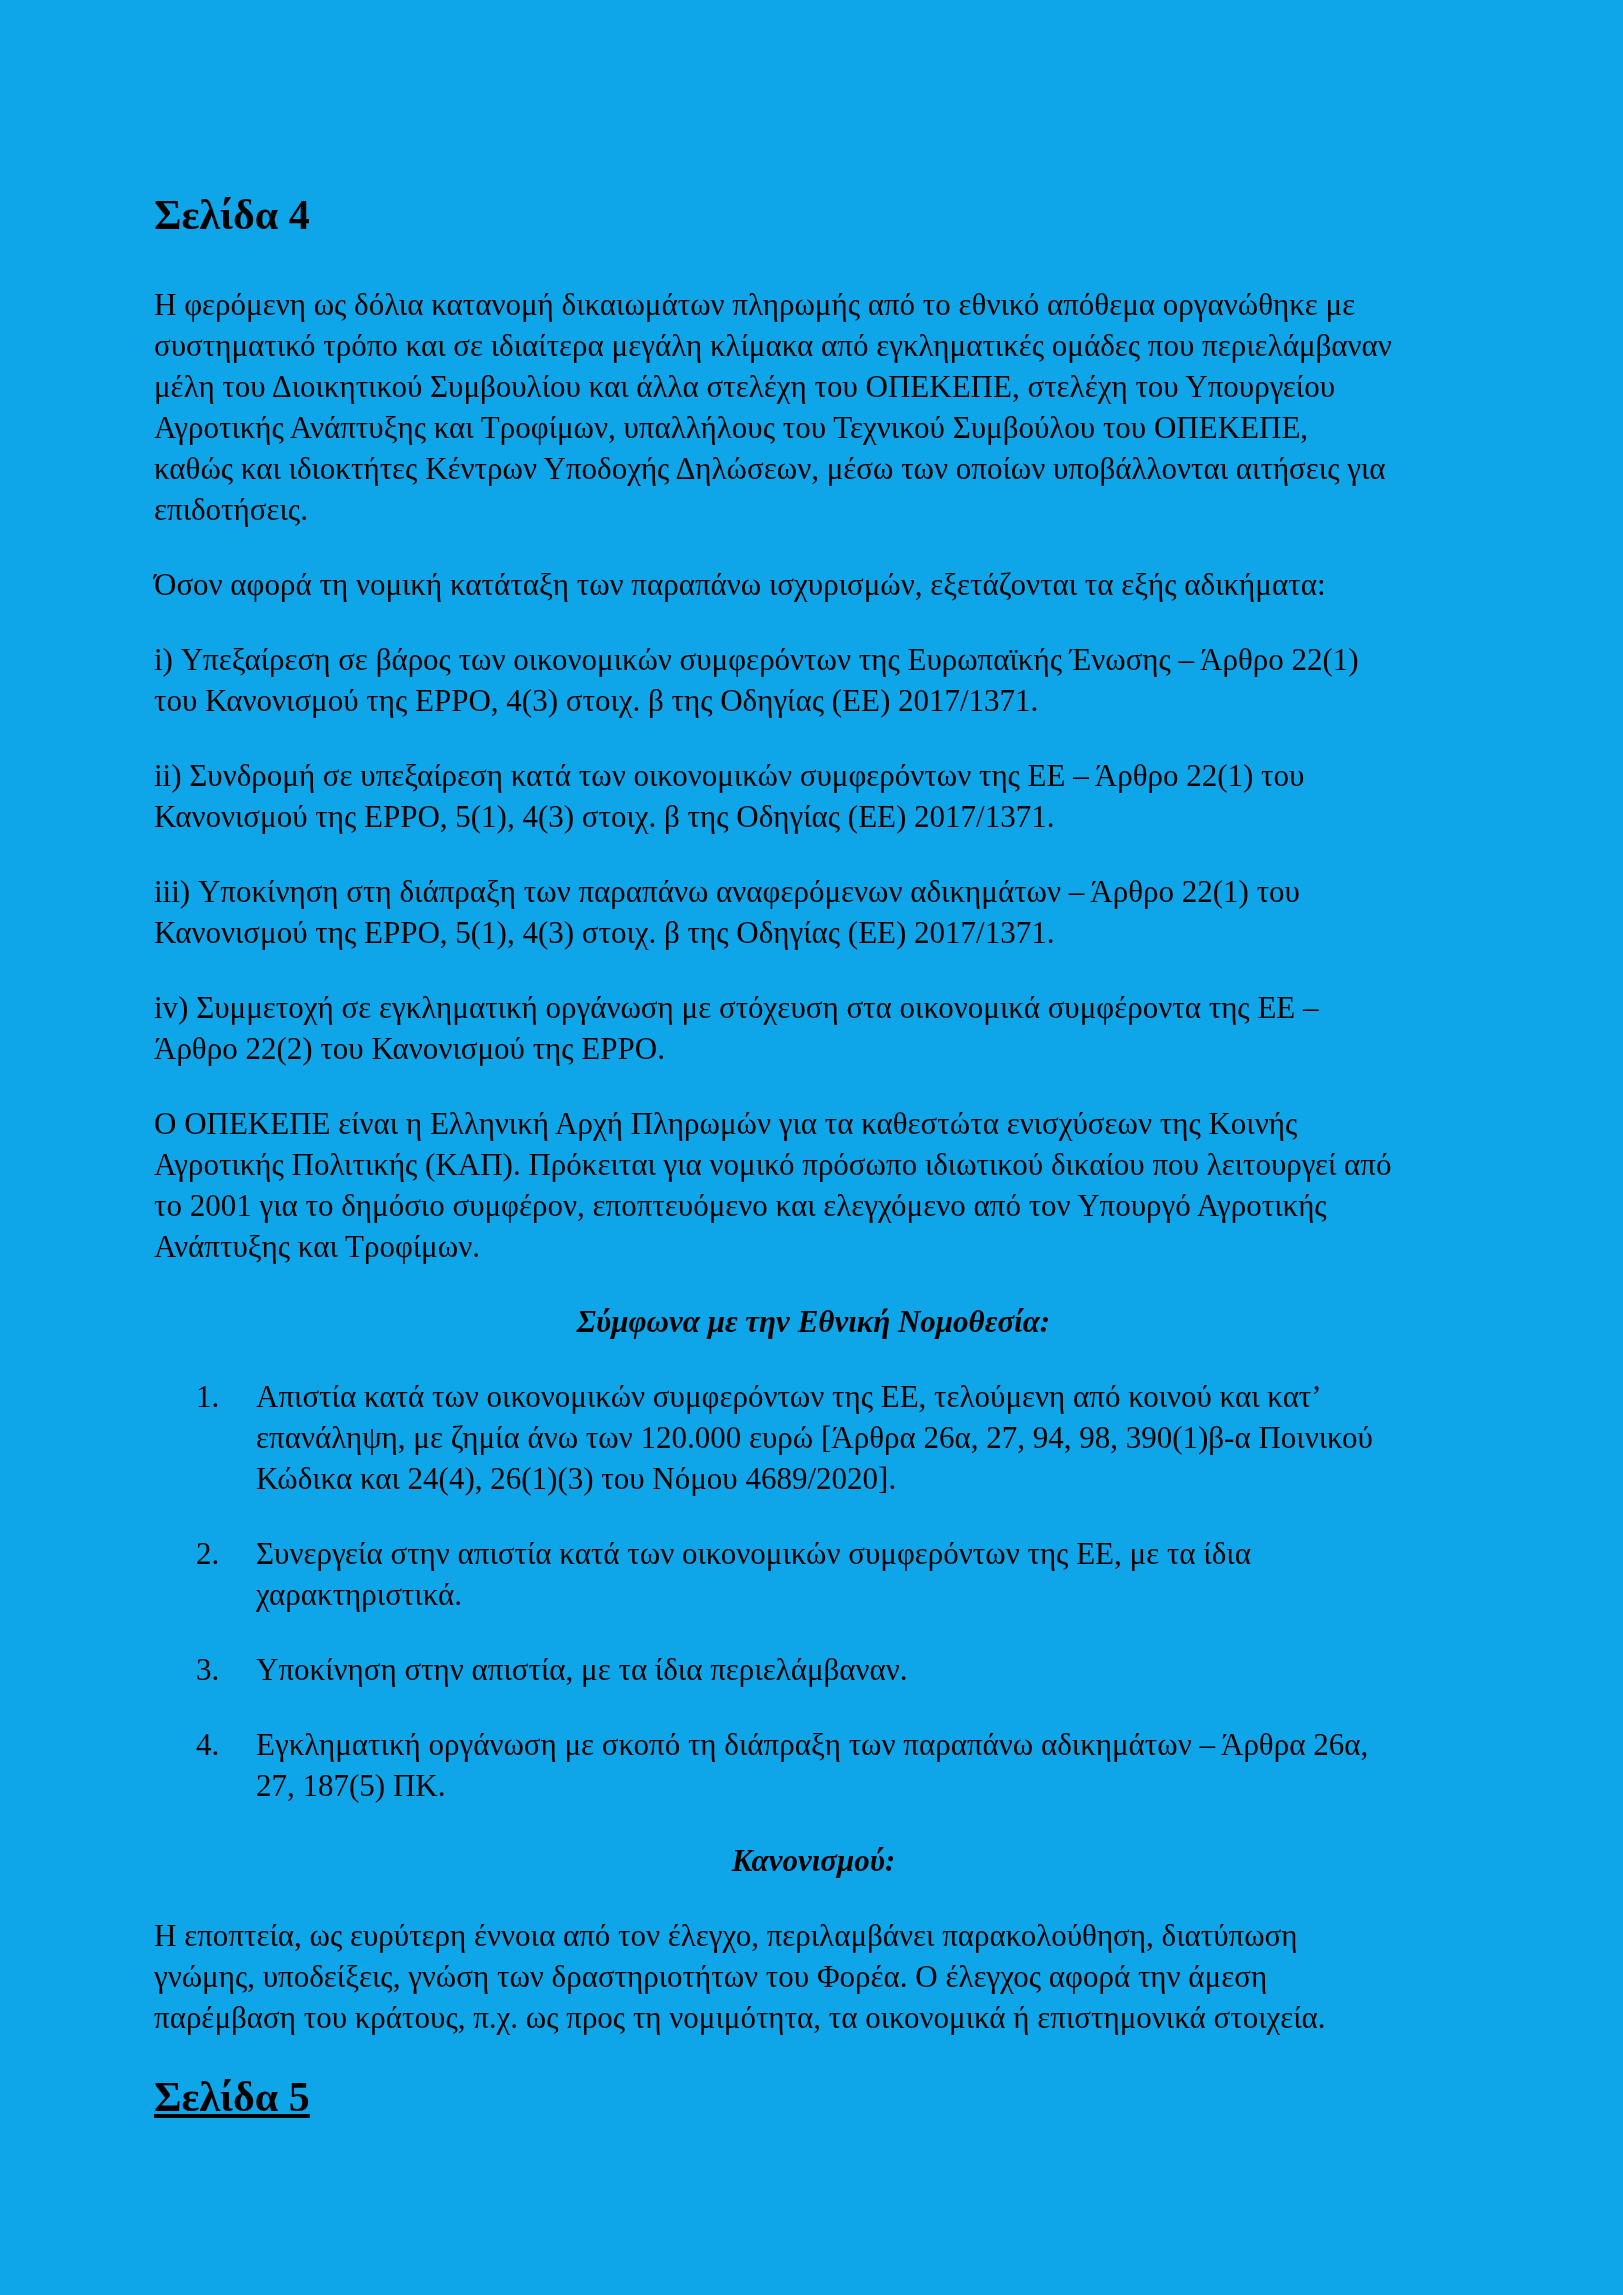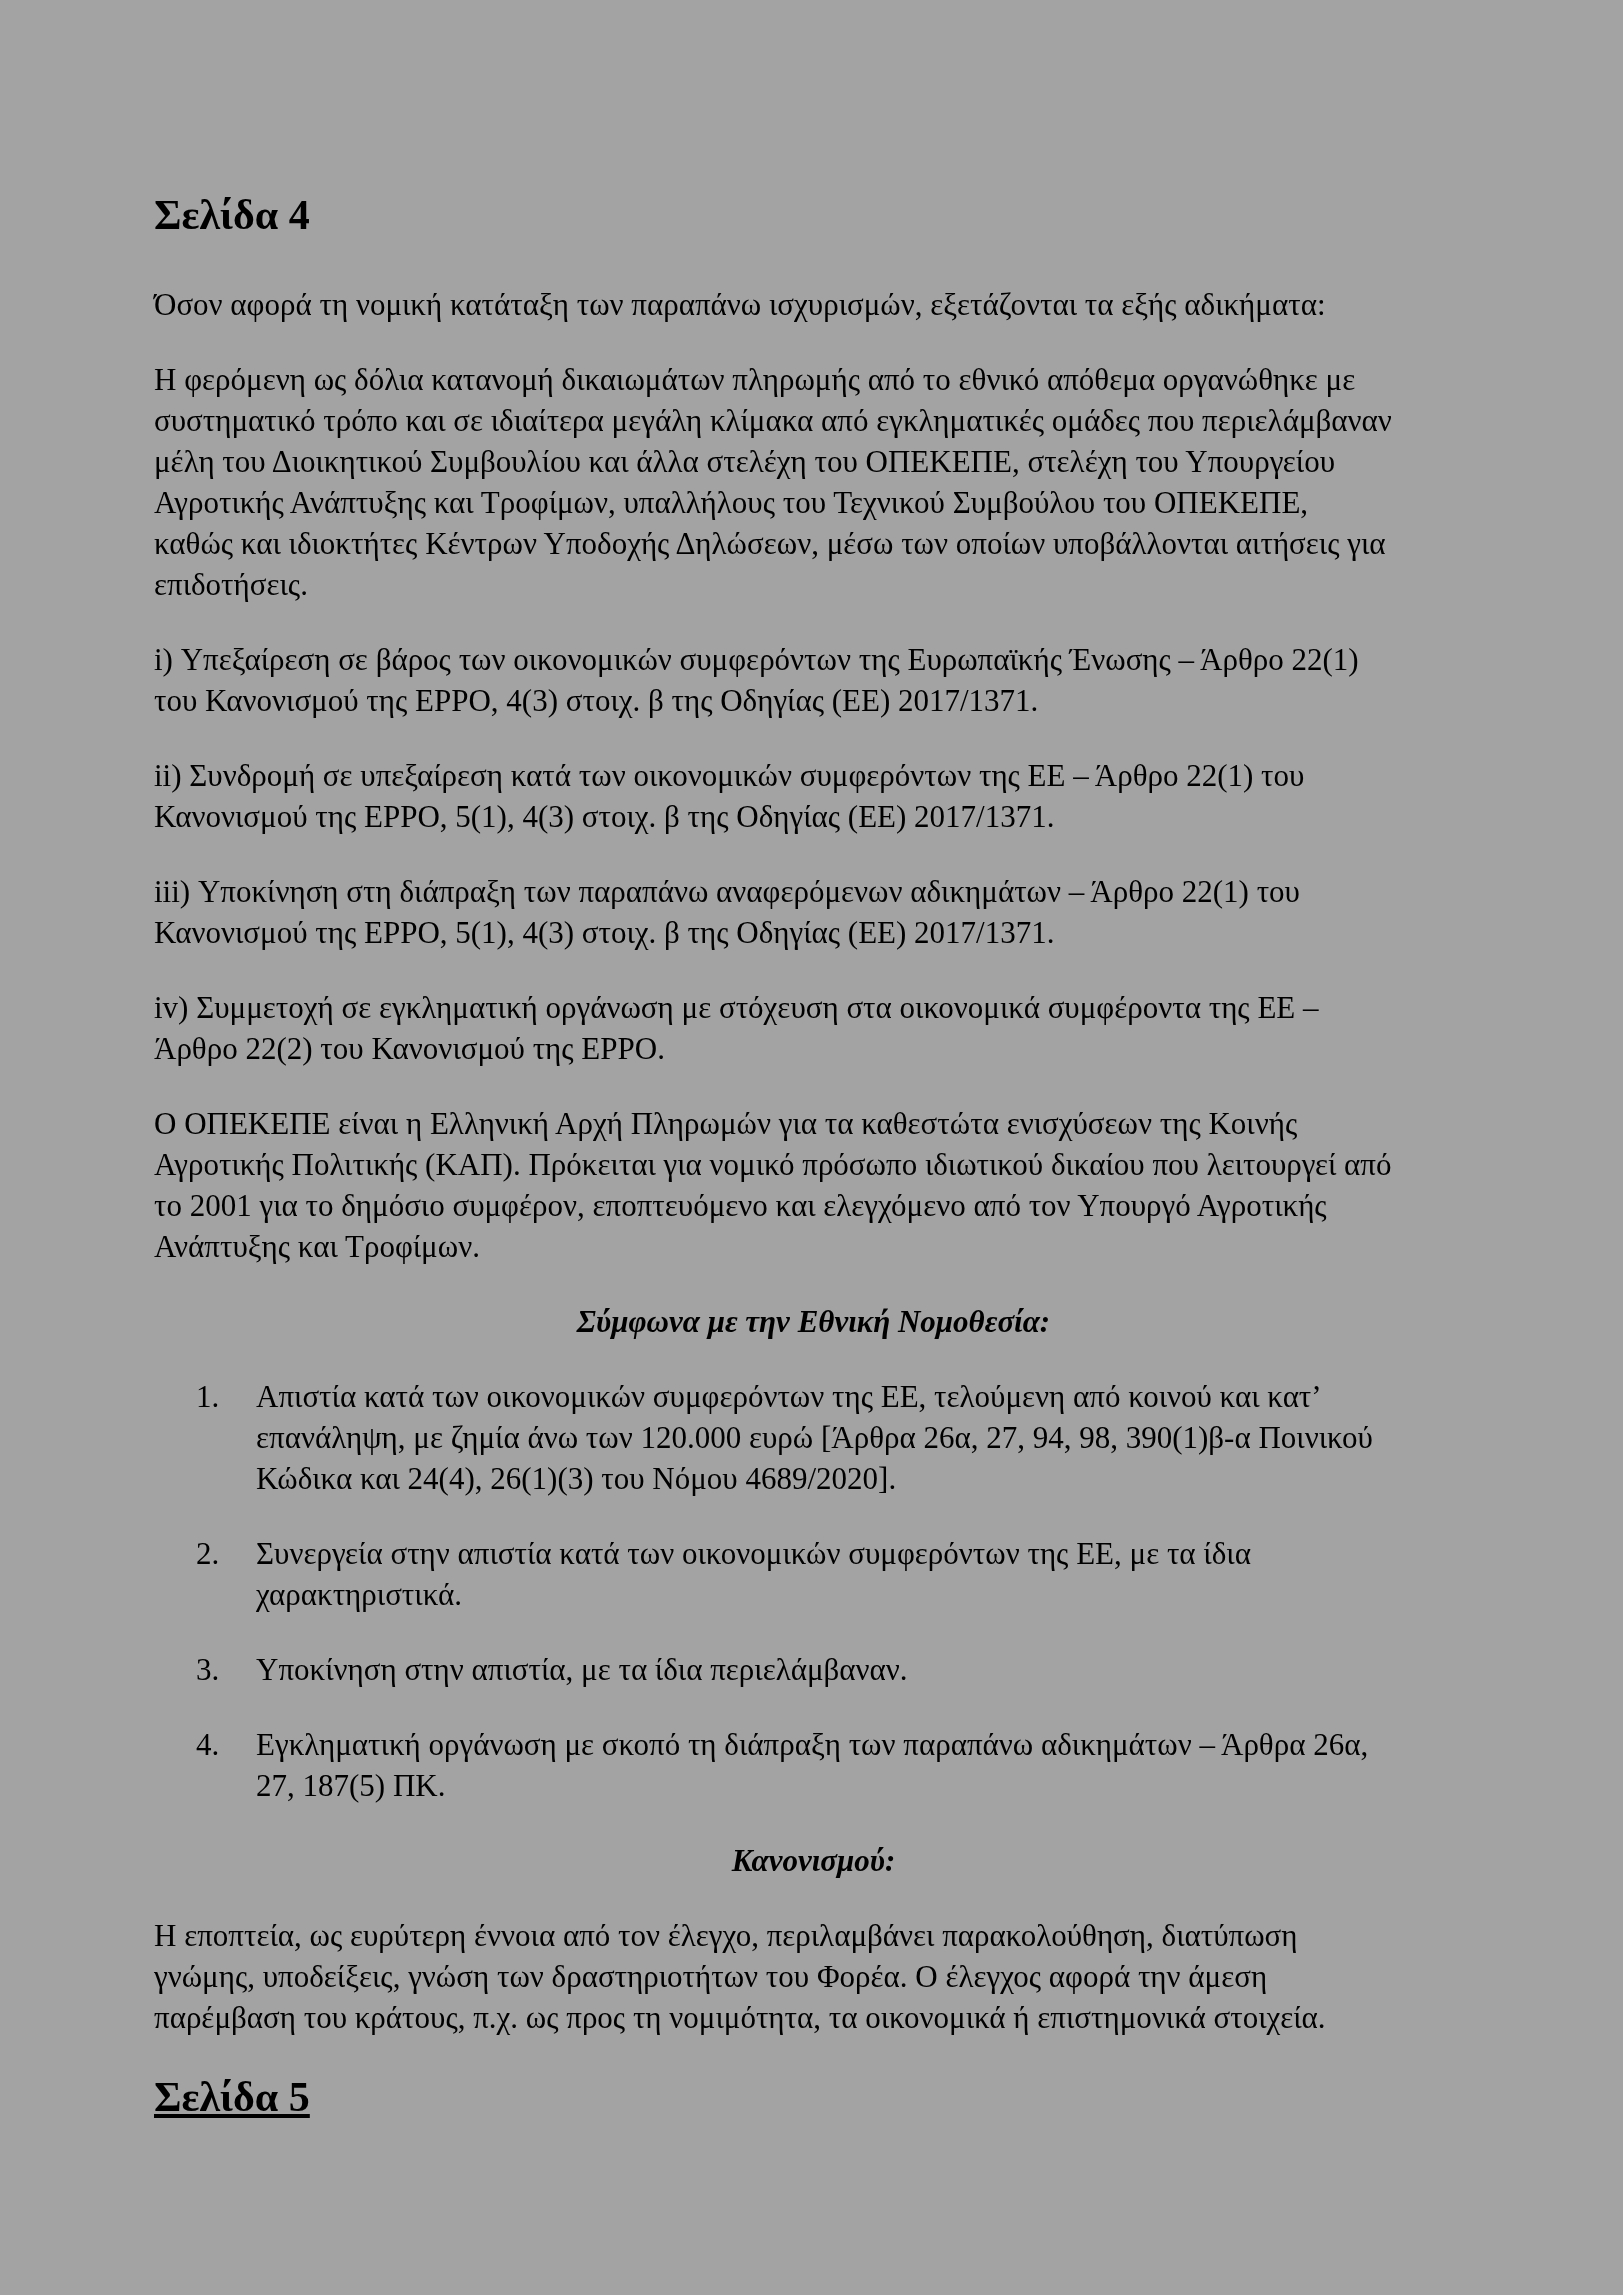--- a/index.html
+++ b/index.html
@@ -6,21 +6,21 @@
   body {
     width: 1623px; height: 2295px;
     font-family: "Liberation Serif", "DejaVu Serif", serif;
     color: #000000;
   }
   .page {
     box-sizing: border-box;
     width: 1623px; height: 2295px;
     padding: 190px 150px 0 154px;
     overflow: hidden;
-    background: #a3a3a3;
+    background: #0ea5e9;
   }
   .h-page {
     font-size: 42px; line-height: 51px;
     font-weight: bold;
     margin: 0 0 43px 0;
   }
   .para {
     font-size: 31px; line-height: 41px;
     margin: 0 0 34px 0;
     white-space: pre-line;
@@ -41,28 +41,28 @@
   .li-text { flex: 1; white-space: pre-line; }
   .h-page-bottom { margin-bottom: 8px; text-decoration: underline; }
 </style>
 </head>
 <body>
 
 <div class="page">
 
   <div class="h-page">Σελίδα 4</div>
 
-  <p class="para">Όσον αφορά τη νομική κατάταξη των παραπάνω ισχυρισμών, εξετάζονται τα εξής αδικήματα:</p>
-
   <p class="para">Η φερόμενη ως δόλια κατανομή δικαιωμάτων πληρωμής από το εθνικό απόθεμα οργανώθηκε με
 συστηματικό τρόπο και σε ιδιαίτερα μεγάλη κλίμακα από εγκληματικές ομάδες που περιελάμβαναν
 μέλη του Διοικητικού Συμβουλίου και άλλα στελέχη του ΟΠΕΚΕΠΕ, στελέχη του Υπουργείου
 Αγροτικής Ανάπτυξης και Τροφίμων, υπαλλήλους του Τεχνικού Συμβούλου του ΟΠΕΚΕΠΕ,
 καθώς και ιδιοκτήτες Κέντρων Υποδοχής Δηλώσεων, μέσω των οποίων υποβάλλονται αιτήσεις για
 επιδοτήσεις.</p>
+
+  <p class="para">Όσον αφορά τη νομική κατάταξη των παραπάνω ισχυρισμών, εξετάζονται τα εξής αδικήματα:</p>
 
   <p class="para">i) Υπεξαίρεση σε βάρος των οικονομικών συμφερόντων της Ευρωπαϊκής Ένωσης – Άρθρο 22(1)
 του Κανονισμού της EPPO, 4(3) στοιχ. β της Οδηγίας (ΕΕ) 2017/1371.</p>
 
   <p class="para">ii) Συνδρομή σε υπεξαίρεση κατά των οικονομικών συμφερόντων της ΕΕ – Άρθρο 22(1) του
 Κανονισμού της EPPO, 5(1), 4(3) στοιχ. β της Οδηγίας (ΕΕ) 2017/1371.</p>
 
   <p class="para">iii) Υποκίνηση στη διάπραξη των παραπάνω αναφερόμενων αδικημάτων – Άρθρο 22(1) του
 Κανονισμού της EPPO, 5(1), 4(3) στοιχ. β της Οδηγίας (ΕΕ) 2017/1371.</p>
 

